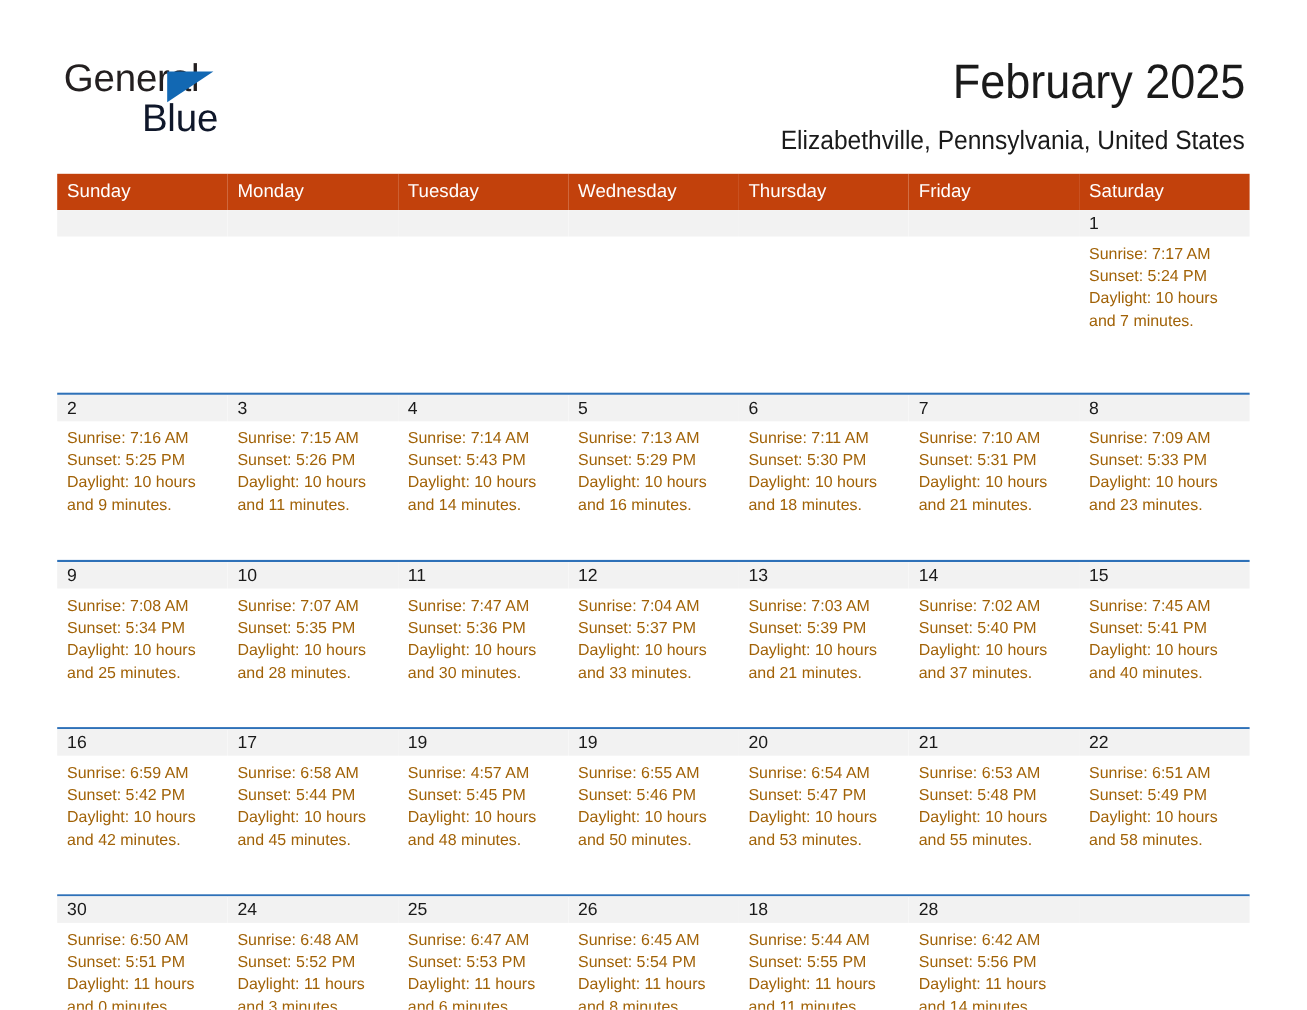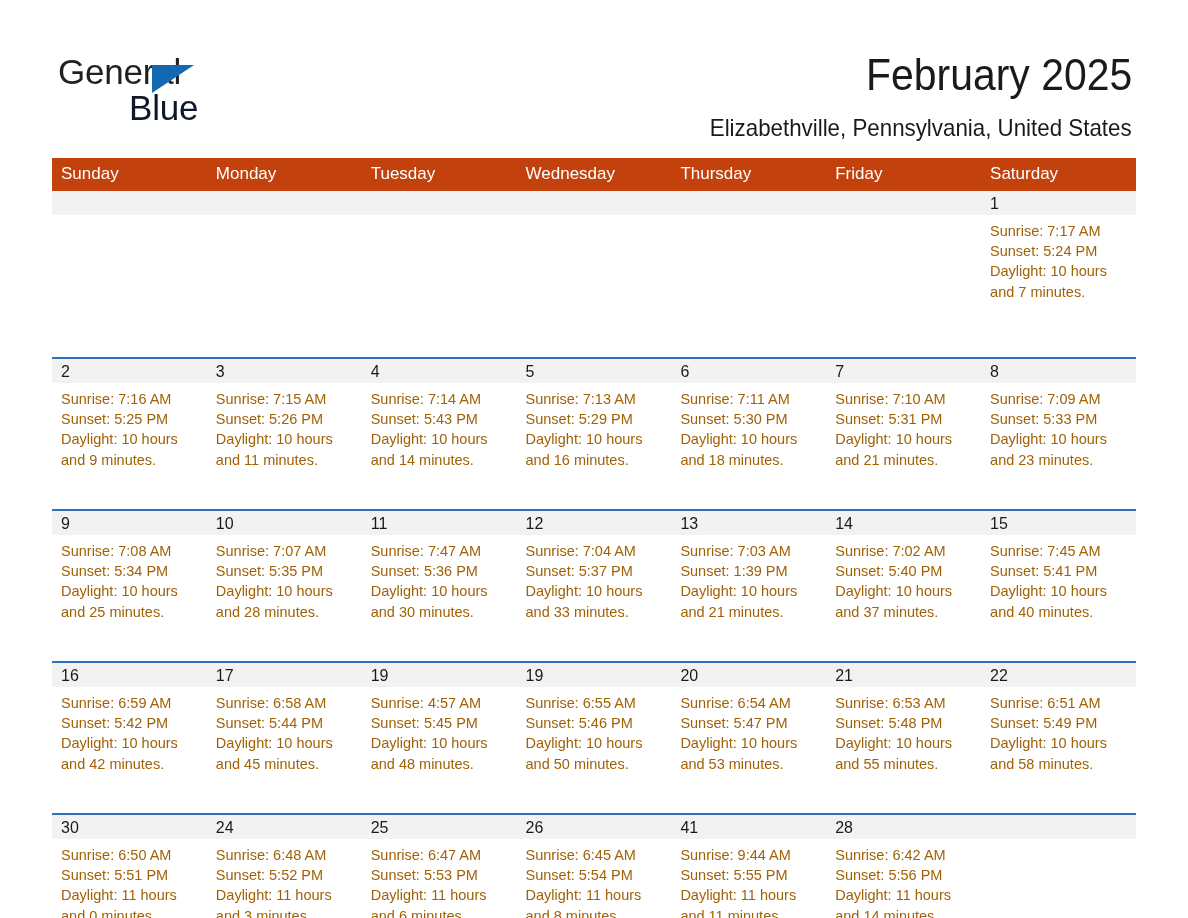--- a/index.html
+++ b/index.html
@@ -376,21 +376,21 @@
                   <div>Daylight: 10 hours</div>
                   <div>and 33 minutes.</div>
                 </div>
               </div>
             </td>
             <td class="day">
               <div class="daynum">13</div>
               <div class="cellbody">
                 <div class="info">
                   <div>Sunrise: 7:03 AM</div>
-                  <div>Sunset: 1:39 PM</div>
+                  <div>Sunset: 5:39 PM</div>
                   <div>Daylight: 10 hours</div>
                   <div>and 21 minutes.</div>
                 </div>
               </div>
             </td>
             <td class="day">
               <div class="daynum">14</div>
               <div class="cellbody">
                 <div class="info">
                   <div>Sunrise: 7:02 AM</div>
@@ -542,24 +542,24 @@
               <div class="cellbody">
                 <div class="info">
                   <div>Sunrise: 6:45 AM</div>
                   <div>Sunset: 5:54 PM</div>
                   <div>Daylight: 11 hours</div>
                   <div>and 8 minutes.</div>
                 </div>
               </div>
             </td>
             <td class="day">
-              <div class="daynum">41</div>
-              <div class="cellbody">
-                <div class="info">
-                  <div>Sunrise: 9:44 AM</div>
+              <div class="daynum">18</div>
+              <div class="cellbody">
+                <div class="info">
+                  <div>Sunrise: 5:44 AM</div>
                   <div>Sunset: 5:55 PM</div>
                   <div>Daylight: 11 hours</div>
                   <div>and 11 minutes.</div>
                 </div>
               </div>
             </td>
             <td class="day">
               <div class="daynum">28</div>
               <div class="cellbody">
                 <div class="info">

